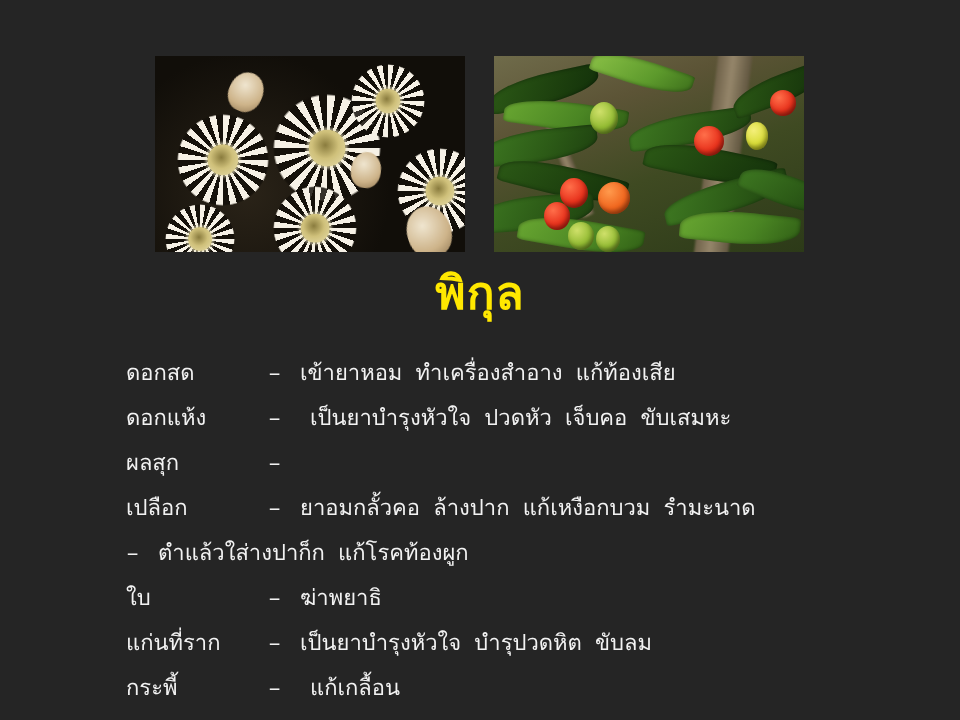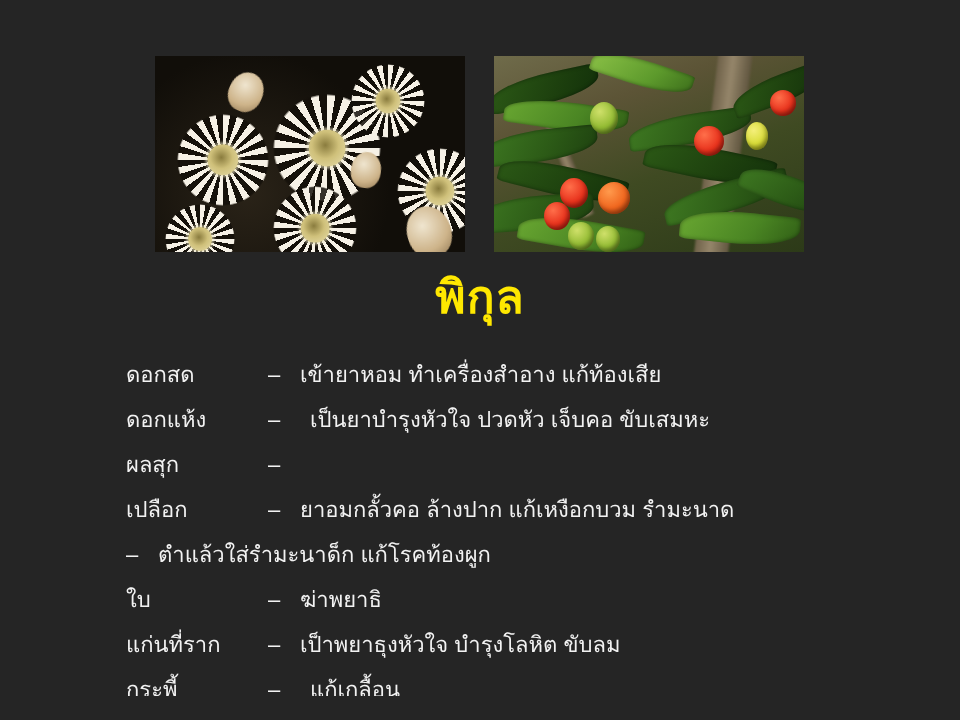--- a/index.html
+++ b/index.html
@@ -6,21 +6,21 @@
     margin: 0;
     padding: 0;
     background: #252525;
   }
   #slide {
     position: relative;
     width: 960px;
     height: 696px;
     background: #252525;
     overflow: hidden;
-    font-family: Liberation Sans, sans-serif;
+    font-family: Liberation Mono, monospace;
   }
 
   
   .photo-band {
     position: absolute;
     top: 56px;
     left: 155px;
     width: 650px;
     height: 196px;
     display: flex;
@@ -240,33 +240,33 @@
     </div>
 
     <div class="row" style="color: rgb(242, 242, 242);">
       <span class="term">เปลือก</span>
       <span class="dash">–</span>
       <span class="desc">ยาอมกลั้วคอ ล้างปาก แก้เหงือกบวม รำมะนาด</span>
     </div>
 
     <div class="row" style="color: rgb(242, 242, 242);">
       <span class="dash">–</span>
-      <span class="desc">ตำแล้วใส่รำมะนาด็ก แก้โรคท้องผูก</span>
+      <span class="desc">ตำแล้วใส่างปาก็ก แก้โรคท้องผูก</span>
     </div>
 
     <div class="row" style="color: rgb(242, 242, 242);">
       <span class="term">ใบ</span>
       <span class="dash">–</span>
       <span class="desc">ฆ่าพยาธิ</span>
     </div>
 
     <div class="row" style="color: rgb(242, 242, 242);">
       <span class="term">แก่นที่ราก</span>
       <span class="dash">–</span>
-      <span class="desc">เป็าพยาธุงหัวใจ บำรุงโลหิต ขับลม</span>
+      <span class="desc">เป็นยาบำรุงหัวใจ บำรุปวดหิต ขับลม</span>
     </div>
 
     <div class="row" style="color: rgb(242, 242, 242);">
       <span class="term">กระพี้</span>
       <span class="dash">–</span>
       <span class="desc indented">แก้เกลื้อน</span>
     </div>
 
   </div>
 

